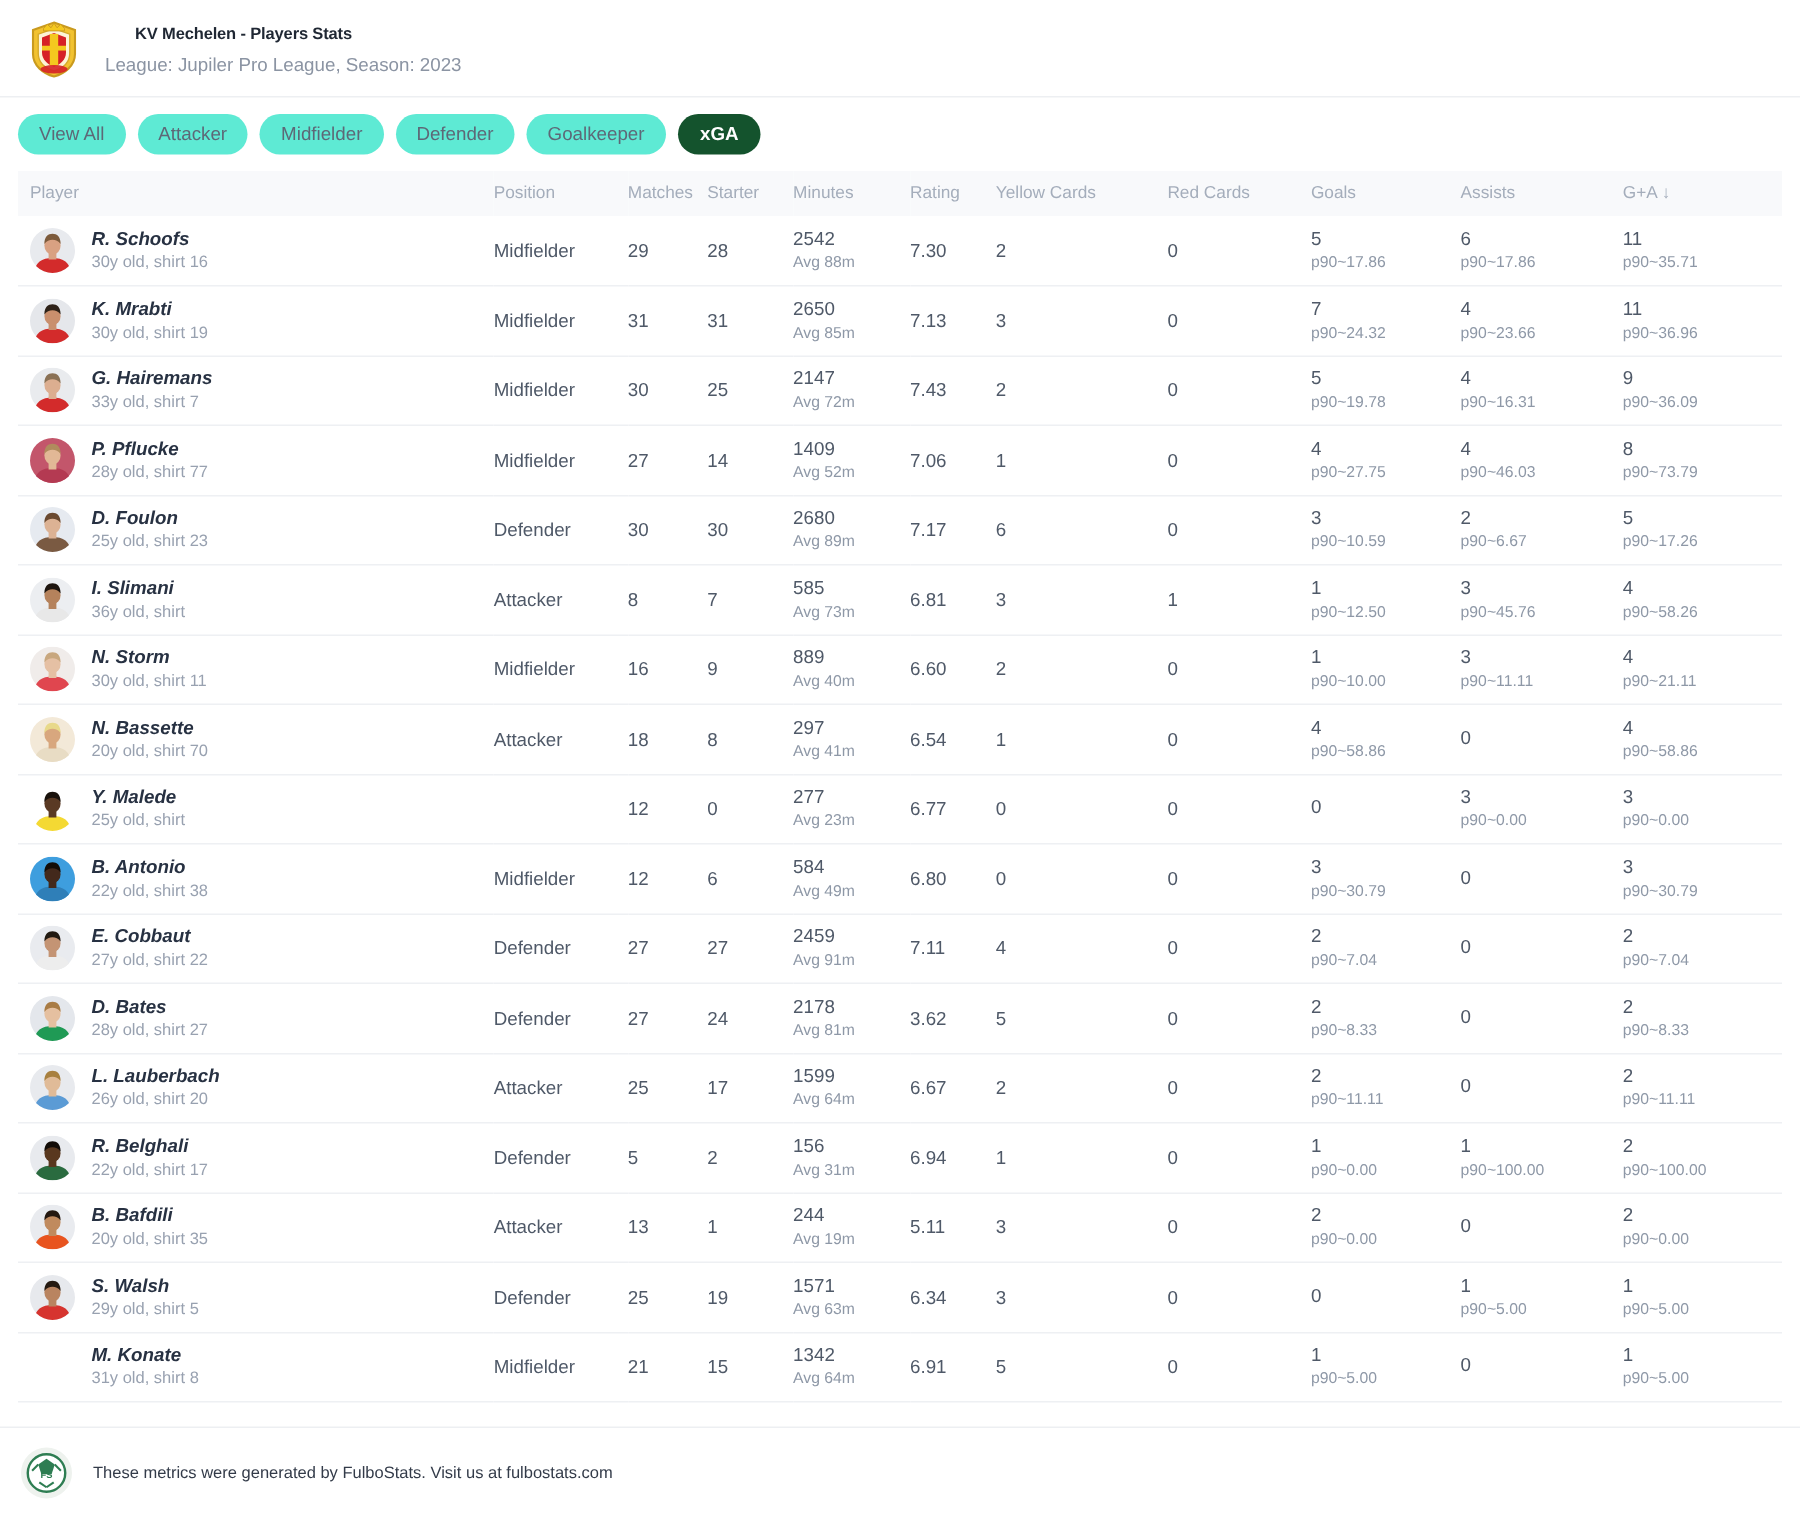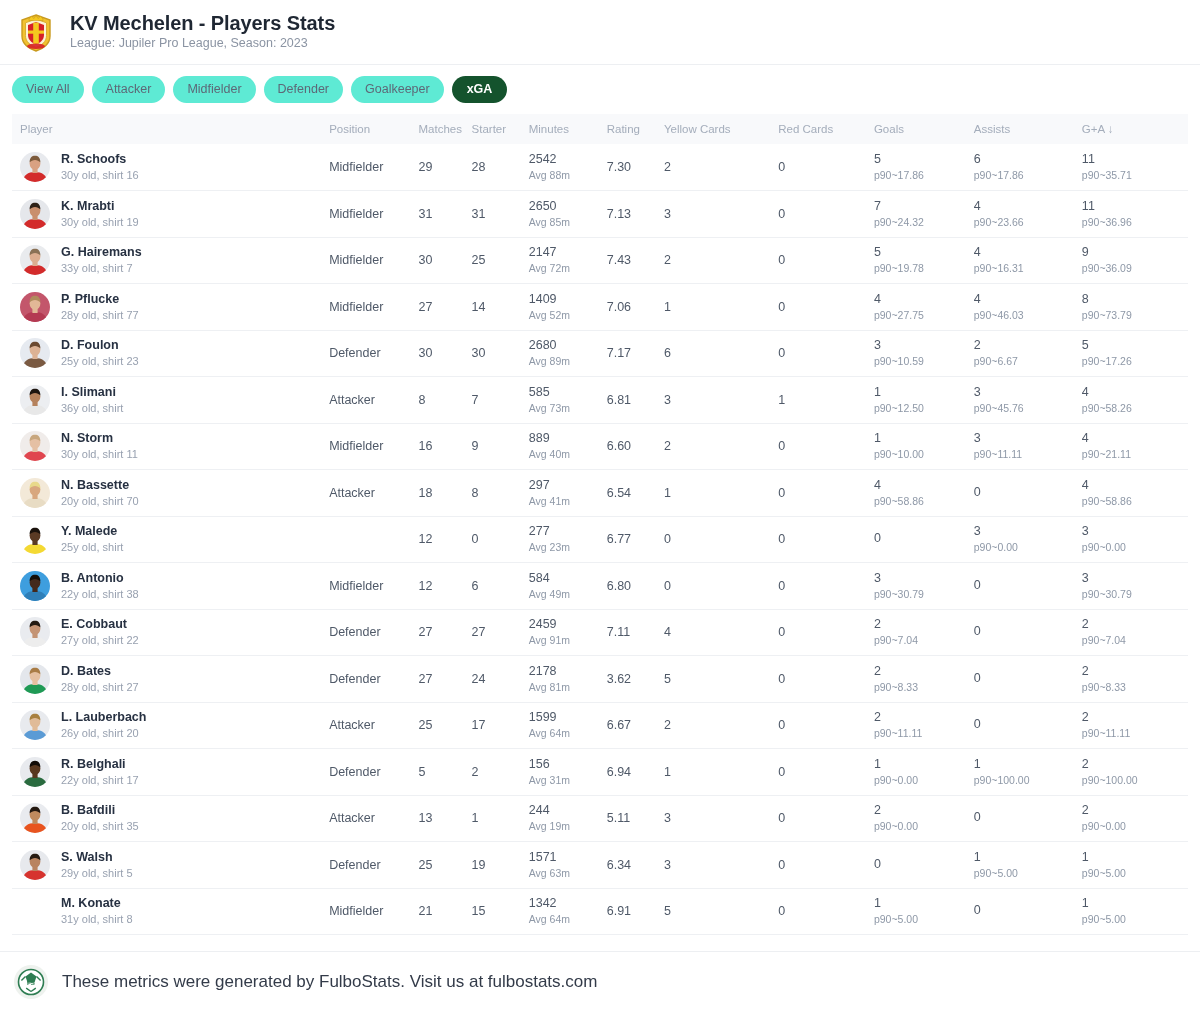--- a/index.html
+++ b/index.html
@@ -29,25 +29,26 @@
   .crest {
     width: 40px;
     height: 42px;
     flex: 0 0 40px;
     margin-right: 14px;
     position: relative;
   }
   .crest svg { display: block; }
   .header-text { display: flex; flex-direction: column; justify-content: center; }
   .title {
-    font-size: 20px;
+    font-size: 11px;
     font-weight: bold;
     color: #1f2733;
     letter-spacing: -0.1px;
     line-height: 18px;
+    margin-left: 20px;
   }
   .subtitle {
     font-size: 12.5px;
     color: #8b94a3;
     line-height: 17px;
     margin-top: 3px;
   }
 
   
   .filters {
@@ -130,20 +131,21 @@
     overflow: hidden;
     position: relative;
   }
   .avatar.empty { background: transparent; }
   .avatar svg { display: block; }
   .pname {
     font-size: 12.5px;
     font-weight: bold;
     color: #273142;
     line-height: 15px;
+    font-style: italic;
   }
   .pmeta {
     font-size: 11px;
     color: #98a1b0;
     line-height: 14px;
     margin-top: 1px;
   }
   .num { font-size: 12.5px; color: #4f5968; }
   .two-line .big {
     font-size: 12.5px;
@@ -175,21 +177,21 @@
     height: 34px;
     border-radius: 50%;
     background: #eef2ee;
     margin-right: 14px;
     flex: 0 0 34px;
     display: flex;
     align-items: center;
     justify-content: center;
   }
   .footer-text {
-    font-size: 17px;
+    font-size: 11px;
     color: #333b49;
   }
 </style>
 </head>
 <body>
 
 <div id="page">
 
   <div class="header">
     <div class="crest">

